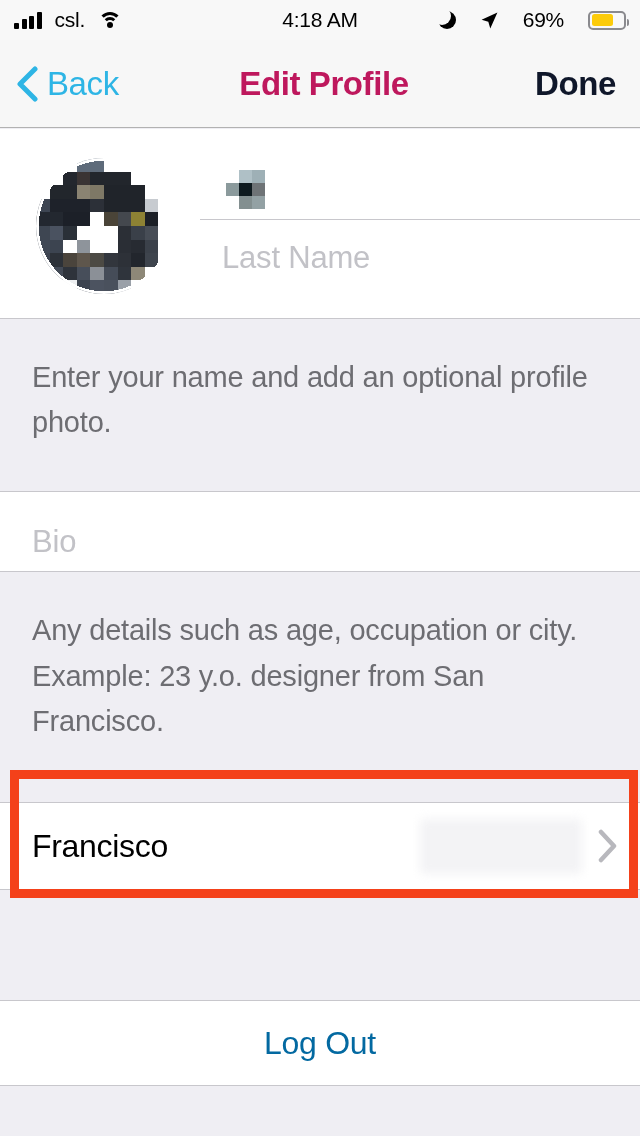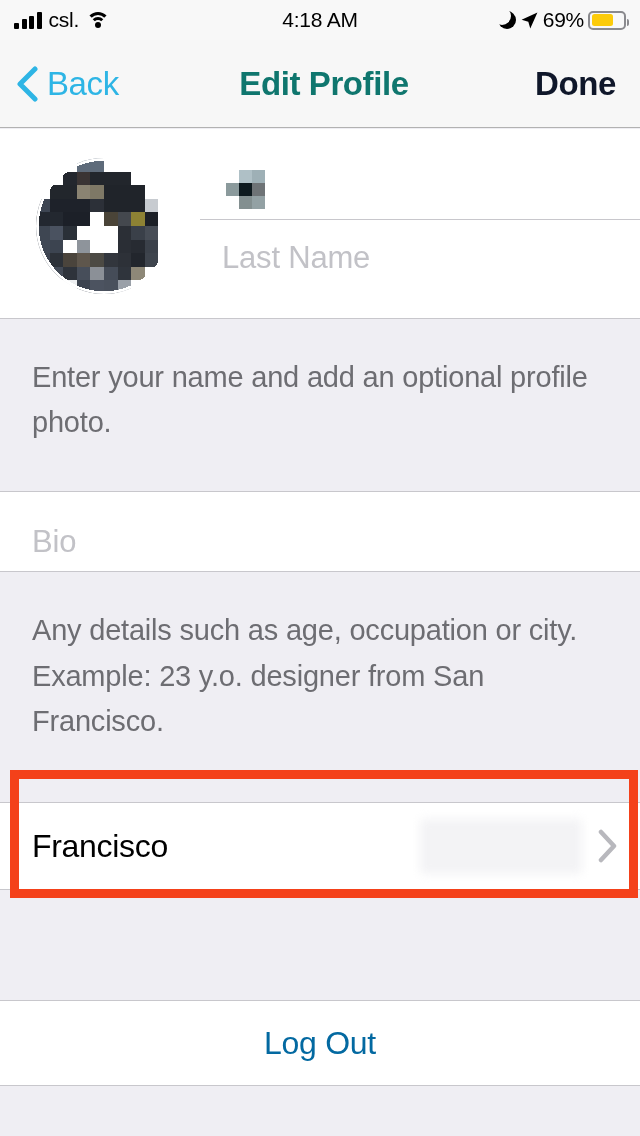--- a/index.html
+++ b/index.html
@@ -20,29 +20,29 @@
 
   
   .statusbar {
     position: absolute; top: 0; left: 0;
     width: 640px; height: 40px;
     background: #F8F8F8;
     display: flex; align-items: center;
     padding: 0 14px;
     color: #000;
   }
-  .sb-left { display: flex; align-items: center; gap: 7px; flex: 0 0 auto; }
+  .sb-left { display: flex; align-items: center; gap: 13px; flex: 0 0 auto; }
   .sb-center {
     position: absolute; left: 0; right: 0; top: 0; height: 40px;
     display: flex; align-items: center; justify-content: center;
     pointer-events: none;
   }
   .sb-right {
     position: absolute; right: 14px; top: 0; height: 40px;
-    display: flex; align-items: center; gap: 4px;
+    display: flex; align-items: center; gap: 24px;
   }
   .sb-time { font-size: 21px; font-weight: 500; letter-spacing: -0.2px; }
   .sb-carrier { font-size: 21px; font-weight: 400; letter-spacing: -0.2px; }
   .sb-pct { font-size: 21px; font-weight: 400; letter-spacing: -0.3px; }
 
   .signal { display: flex; align-items: flex-end; gap: 2.5px; height: 17px; }
   .signal i { display: block; width: 5px; background: #000; border-radius: 1px; }
   .signal i:nth-child(1) { height: 6px; }
   .signal i:nth-child(2) { height: 9.5px; }
   .signal i:nth-child(3) { height: 13px; }
@@ -100,21 +100,21 @@
     display: flex; align-items: center; gap: 9px;
     padding-left: 16px; cursor: pointer;
   }
   .chev-back { width: 22px; height: 36px; }
   .nav-back-label {
     font-size: 33px; color: #2EB5E5; letter-spacing: -0.4px;
   }
   .nav-title {
     position: absolute; left: 0; right: 0;
     text-align: center;
-    font-size: 33px; font-weight: 700; color: #0f766e;
+    font-size: 33px; font-weight: 700; color: #be185d;
     letter-spacing: -0.4px;
     padding-left: 8px;
   }
   .nav-done {
     position: absolute; right: 24px;
     font-size: 33px; font-weight: 600; color: #2EB5E5;
     letter-spacing: -0.4px; cursor: pointer;
   }
 
   

